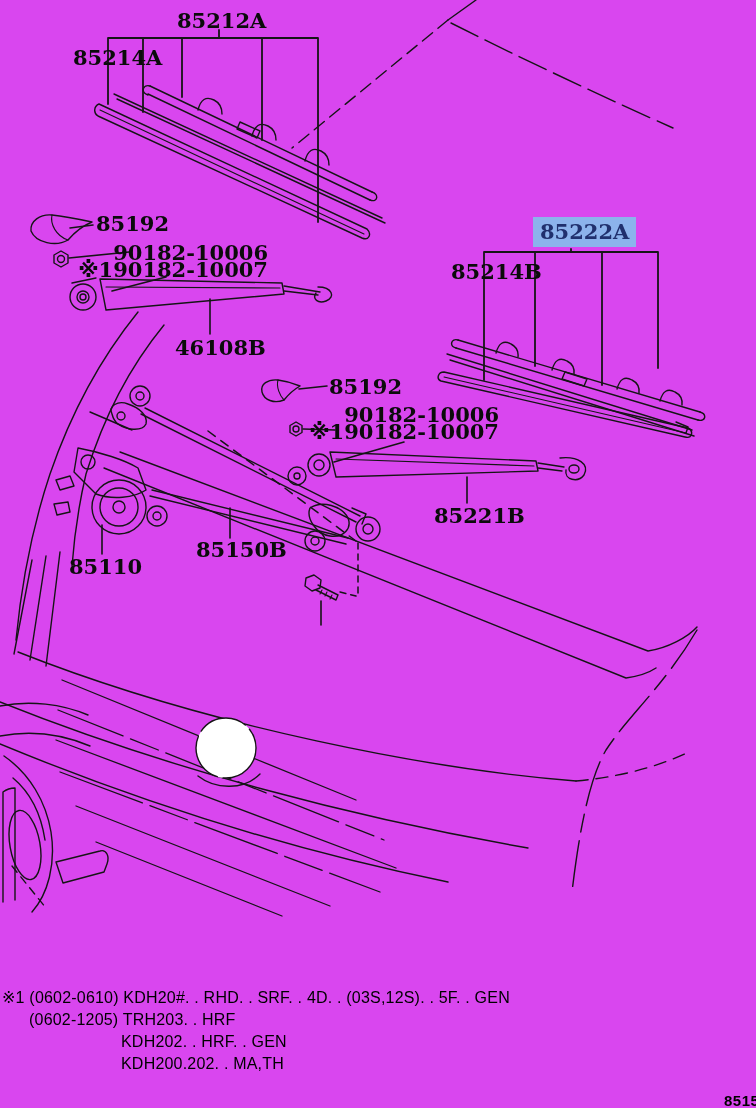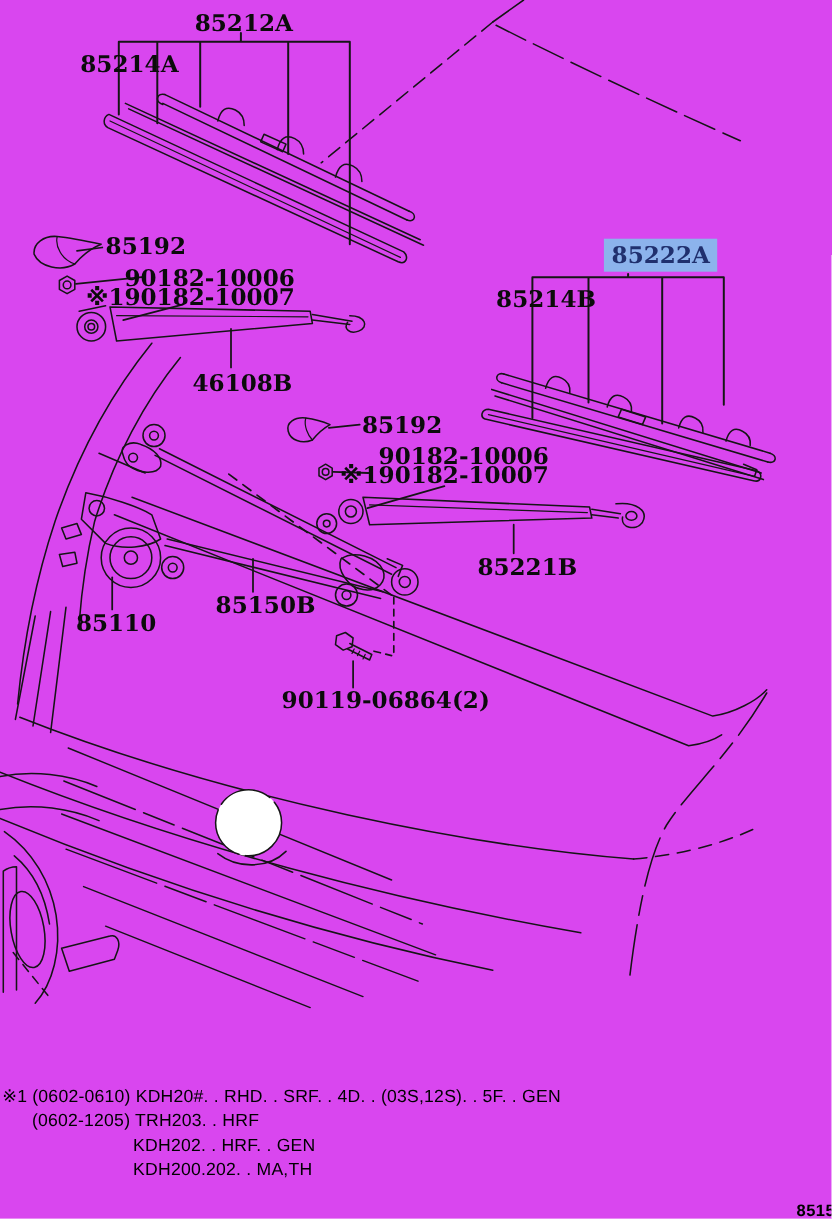--- a/index.html
+++ b/index.html
@@ -2,21 +2,21 @@
 <html><head>
 <meta charset="utf-8">
 <style>
   html,body{margin:0;padding:0;background:#fff;}
   .stage{position:relative;width:756px;height:1108px;background:#d946ef;overflow:hidden;
          font-family:"Liberation Sans","DejaVu Sans",sans-serif;}
   .art{position:absolute;left:0;top:0;}
   .part-label{position:absolute;font-family:"DejaVu Serif","DejaVu Sans",serif;
               font-weight:bold;font-size:21px;line-height:1;color:#0b0b0b;
               white-space:nowrap;letter-spacing:0px;}
-  .part-label.hl{padding:4px 7px 5px 7px;margin-left:16px;}
+  .part-label.hl{padding:4px 7px 5px 7px;}
   .footnote{position:absolute;font-size:16px;line-height:1.2;color:#000;
             letter-spacing:0.2px;white-space:nowrap;}
   .diag-code{position:absolute;font-weight:bold;font-size:15px;color:#000;letter-spacing:0.5px;margin-left:32px;}
 </style>
 </head>
 <body>
 
 <div class="stage">
 
   <svg class="art" width="756" height="1108" viewBox="0 0 756 1108" fill="none" stroke="#151515" stroke-width="1.4" stroke-linecap="round" stroke-linejoin="round">
@@ -186,21 +186,20 @@
   <div class="part-label" style="right:488px;top:259px">※190182-10007</div>
   <div class="part-label" style="left:175px;top:337px">46108B</div>
   <div class="part-label hl" style="left: 533px; top: 217px; background: rgb(140, 179, 236); color: rgb(32, 48, 110);">85222A</div>
   <div class="part-label" style="left:451px;top:261px">85214B</div>
   <div class="part-label" style="left:329px;top:376px">85192</div>
   <div class="part-label" style="right:257px;top:404px">90182-10006</div>
   <div class="part-label" style="right:257px;top:421px">※190182-10007</div>
   <div class="part-label" style="left:434px;top:505px">85221B</div>
   <div class="part-label" style="left:69px;top:556px">85110</div>
   <div class="part-label" style="left:196px;top:539px">85150B</div>
-  <div class="part-label" style="left:256px;top:626px">90119-06864(2)</div>
 
   <div class="footnote" style="left:2px;top:988px">※1 (0602-0610) KDH20#. . RHD. . SRF. . 4D. . (03S,12S). . 5F. . GEN</div>
   <div class="footnote" style="left:29px;top:1010px">(0602-1205) TRH203. . HRF</div>
   <div class="footnote" style="left:121px;top:1032px">KDH202. . HRF. . GEN</div>
   <div class="footnote" style="left:121px;top:1054px">KDH200.202. . MA,TH</div>
 
   <div class="diag-code" style="left:692px;top:1092px">851526F</div>
 </div>
 
 </body></html>

